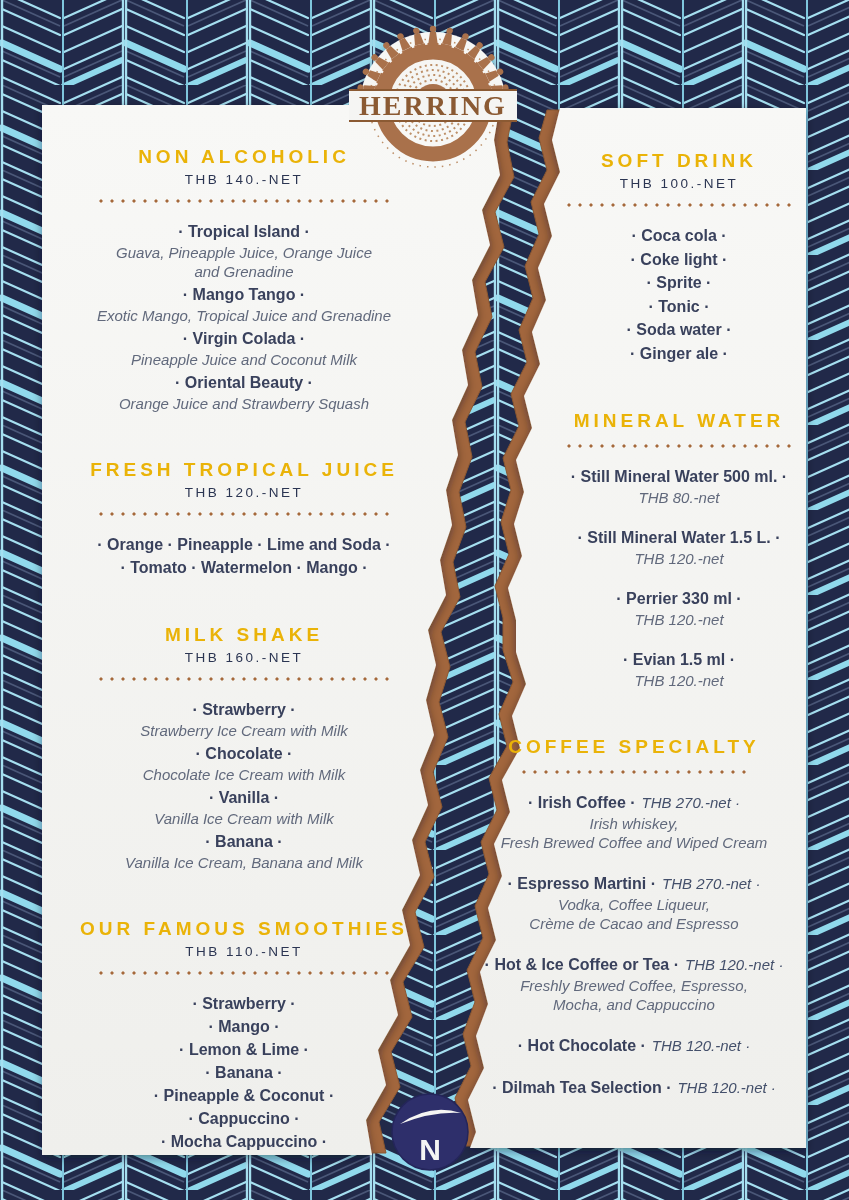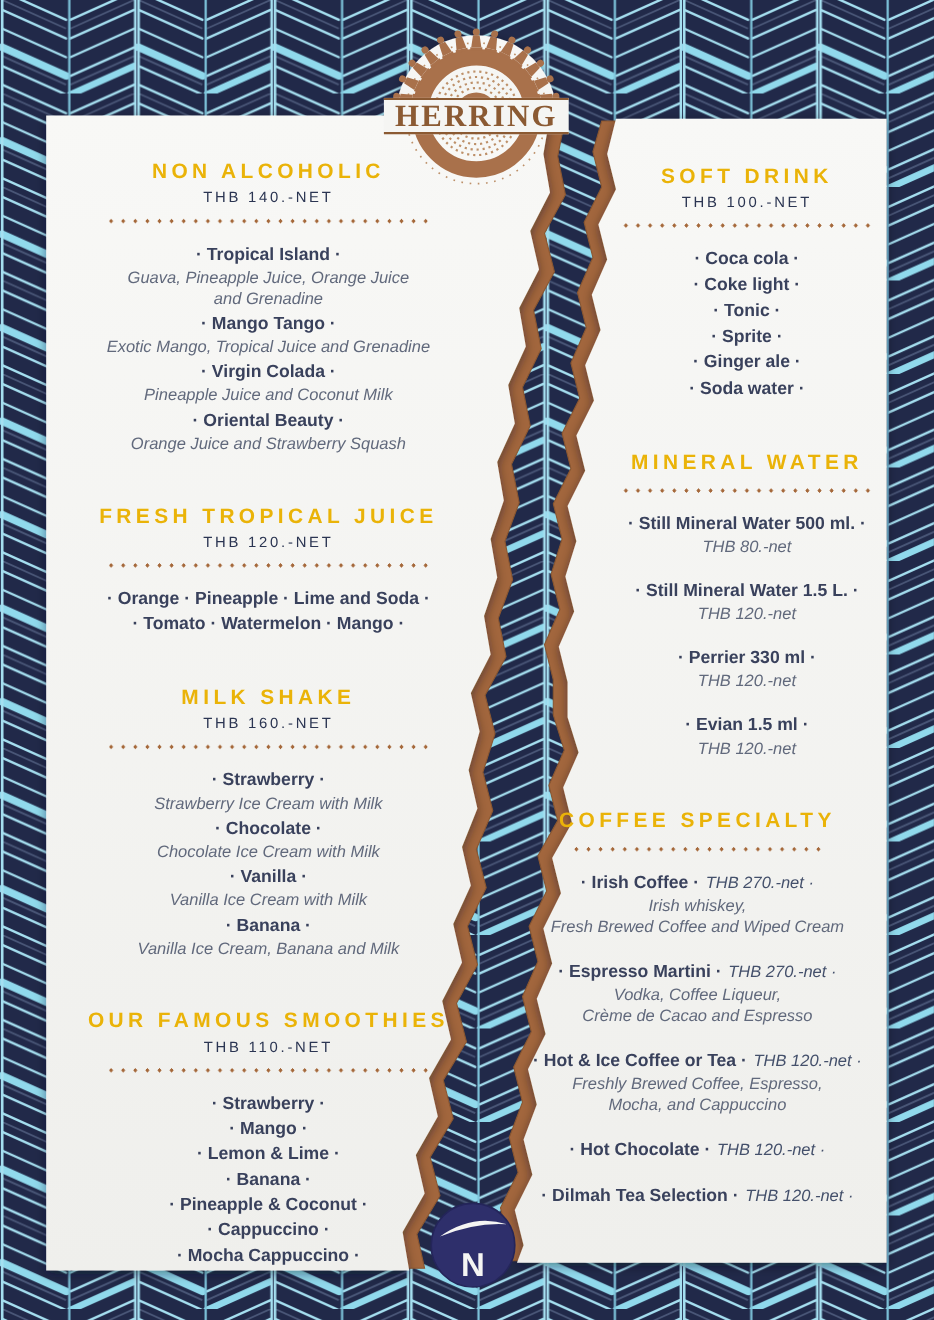--- a/index.html
+++ b/index.html
@@ -266,30 +266,30 @@
         <div class="sec-title">SOFT DRINK</div>
         <div class="sec-price">THB 100.-NET</div>
         <div class="dots"></div>
         <div class="item">
           <div class="item-name">· Coca cola ·</div>
         </div>
         <div class="item">
           <div class="item-name">· Coke light ·</div>
         </div>
         <div class="item">
+          <div class="item-name">· Sprite ·</div>
+        </div>
+        <div class="item">
           <div class="item-name">· Tonic ·</div>
         </div>
         <div class="item">
-          <div class="item-name">· Sprite ·</div>
+          <div class="item-name">· Soda water ·</div>
         </div>
         <div class="item">
           <div class="item-name">· Ginger ale ·</div>
-        </div>
-        <div class="item">
-          <div class="item-name">· Soda water ·</div>
         </div>
       </section>
       <section class="menu-section sec-mineral-water">
         <div class="sec-title">MINERAL WATER</div>
         <div class="dots"></div>
         <div class="item">
           <div class="item-name">· Still Mineral Water 500 ml. ·</div>
           <div class="item-desc">THB 80.-net</div>
         </div>
         <div class="item">

